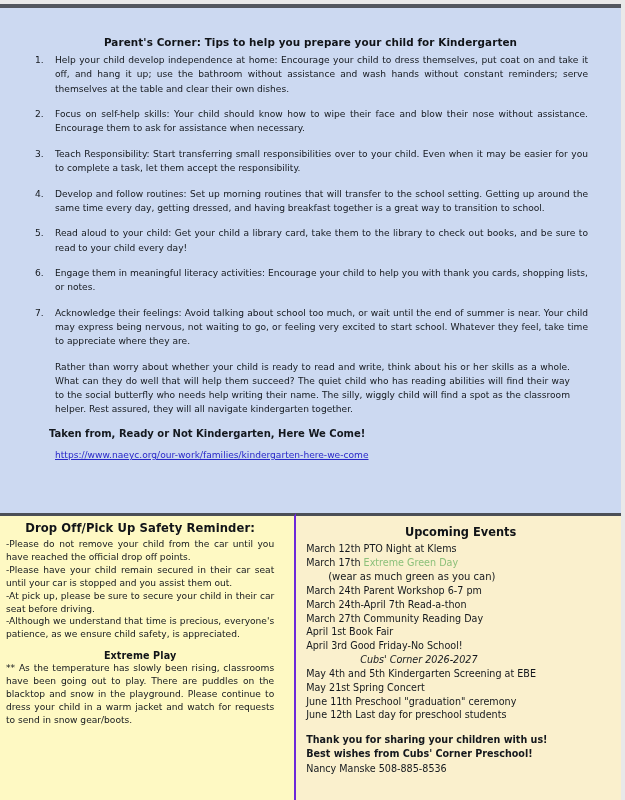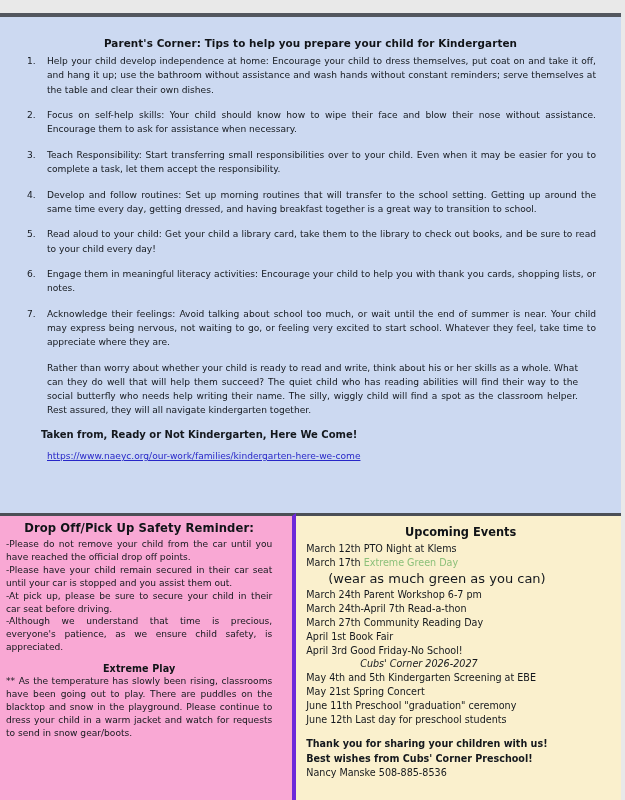--- a/index.html
+++ b/index.html
@@ -18,27 +18,27 @@
     width: 625px;
     height: 800px;
     background: #e9e9e9;
     box-sizing: border-box;
   }
 
   
   .blue-panel {
     position: absolute;
     left: 0px;
-    top: 13px;
+    top: 4px;
     width: 621px;
     height: 513px;
     background: #ccd9f1;
     border-top: 4px solid #53575f;
     box-sizing: border-box;
-    padding: 3px;
+    padding: 11px;
   }
   .blue-inner {
     padding: 14px 22px 0 22px;
   }
   .corner-title {
     text-align: center;
     font-weight: bold;
     font-size: 10.4px;
     letter-spacing: 0.1px;
     color: #111418;
@@ -99,23 +99,23 @@
     position: absolute;
     left: 0px;
     top: 513px;
     width: 621px;
     height: 287px;
     display: flex;
     box-sizing: border-box;
   }
   .green-panel {
     width: 312px;
-    background: #f9a8d4;
+    background: #fef9c3;
     border-top: 3px solid #4b4f56;
-    border-right: 4px solid #6d28d9;
+    border-right: 2px solid #6d28d9;
     box-sizing: border-box;
     padding: 4px 20px 0 6px;
   }
   .cream-panel {
     width: 343px;
     background: #faf0cd;
     border-top: 3px solid #4b4f56;
     box-sizing: border-box;
     padding: 8px 6px 0 10px;
   }
@@ -154,21 +154,21 @@
     list-style: none;
   }
   ul.events li {
     font-size: 9.6px;
     line-height: 1.44;
     color: #14181d;
     white-space: nowrap;
   }
   ul.events li.indent1 {
     padding-left: 22px;
-    font-size: 13px;
+    font-size: 10px;
   }
   ul.events li.indent2 {
     padding-left: 54px;
     font-style: italic;
   }
   .green-highlight {
     color: #8cc07a;
   }
   .signoff {
     margin-top: 11px;

